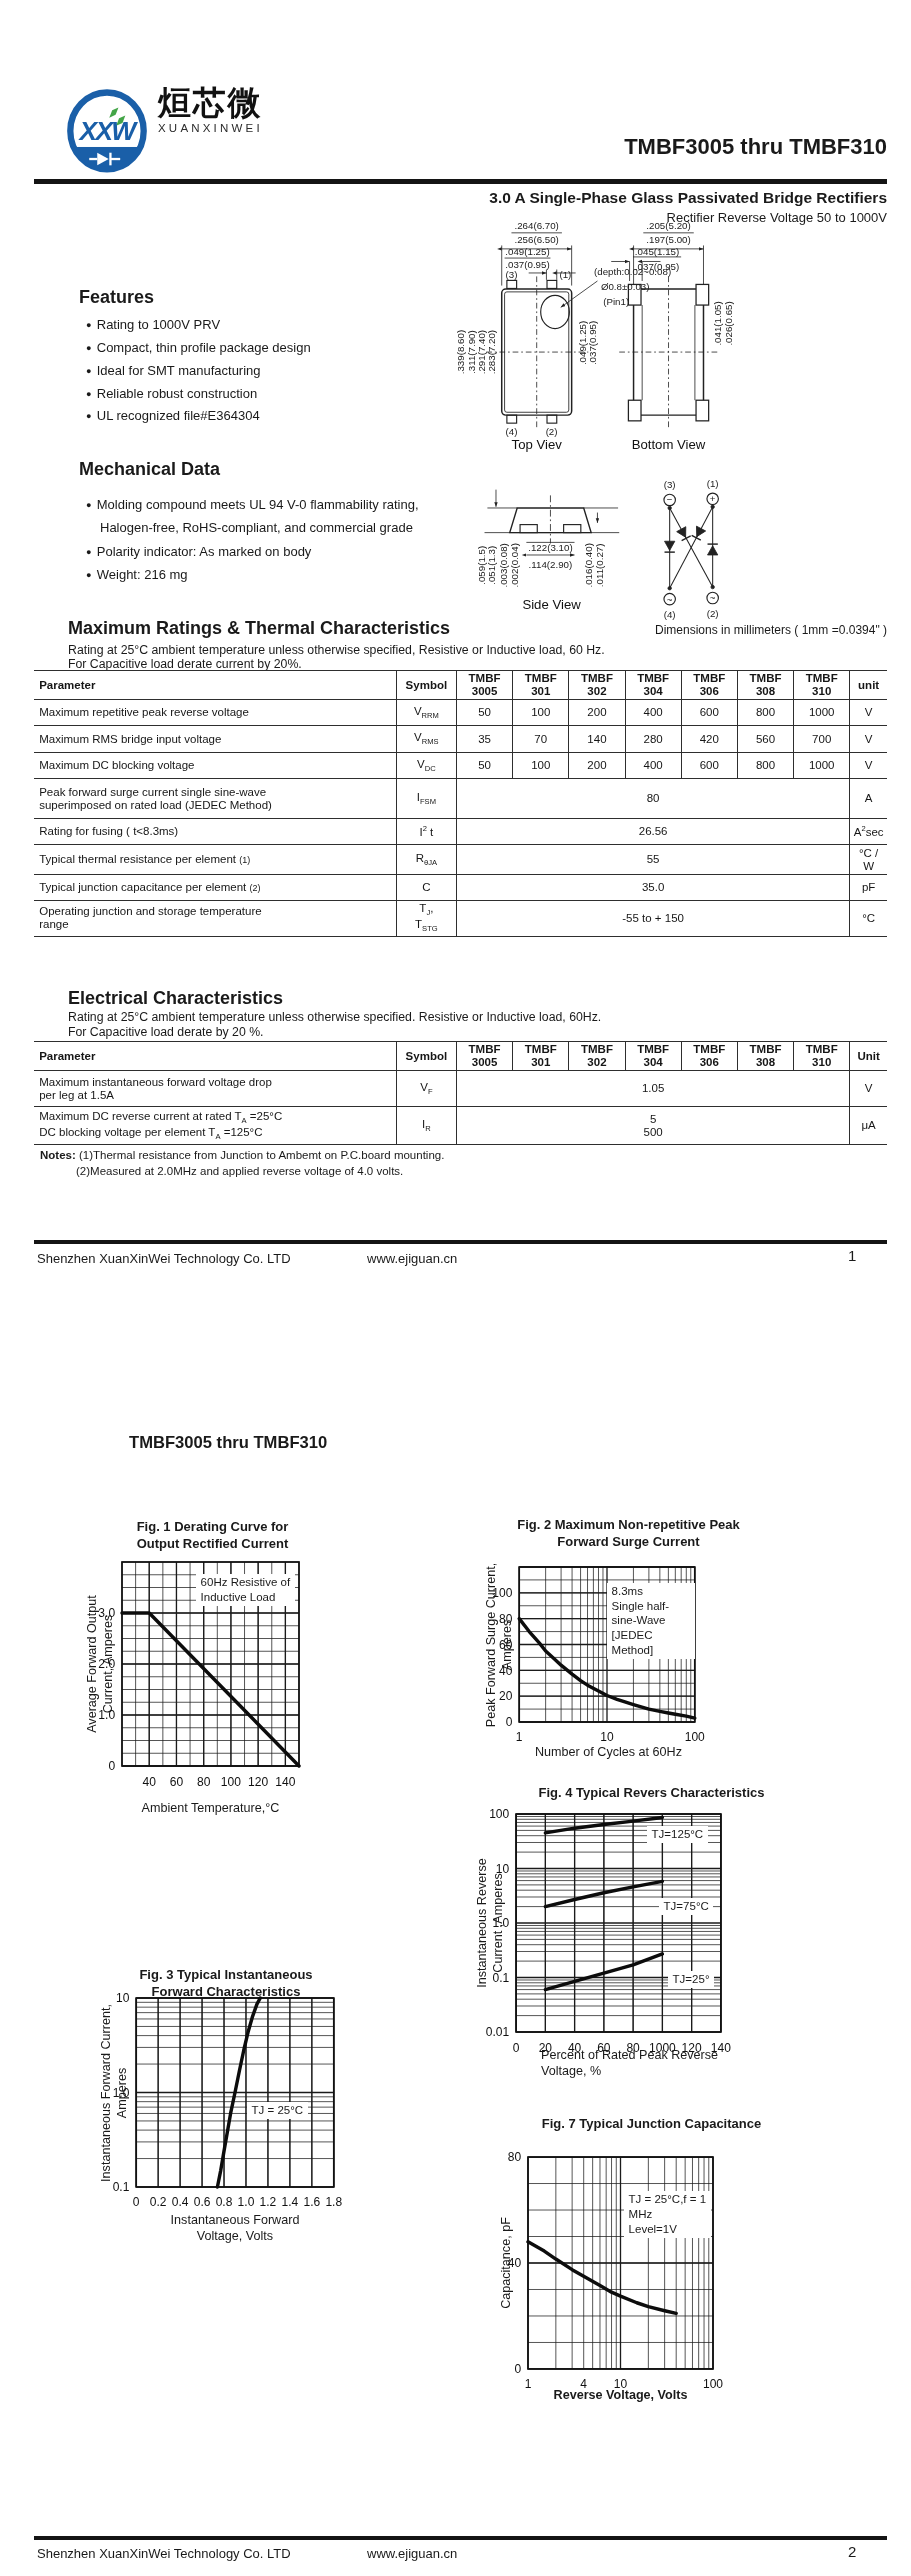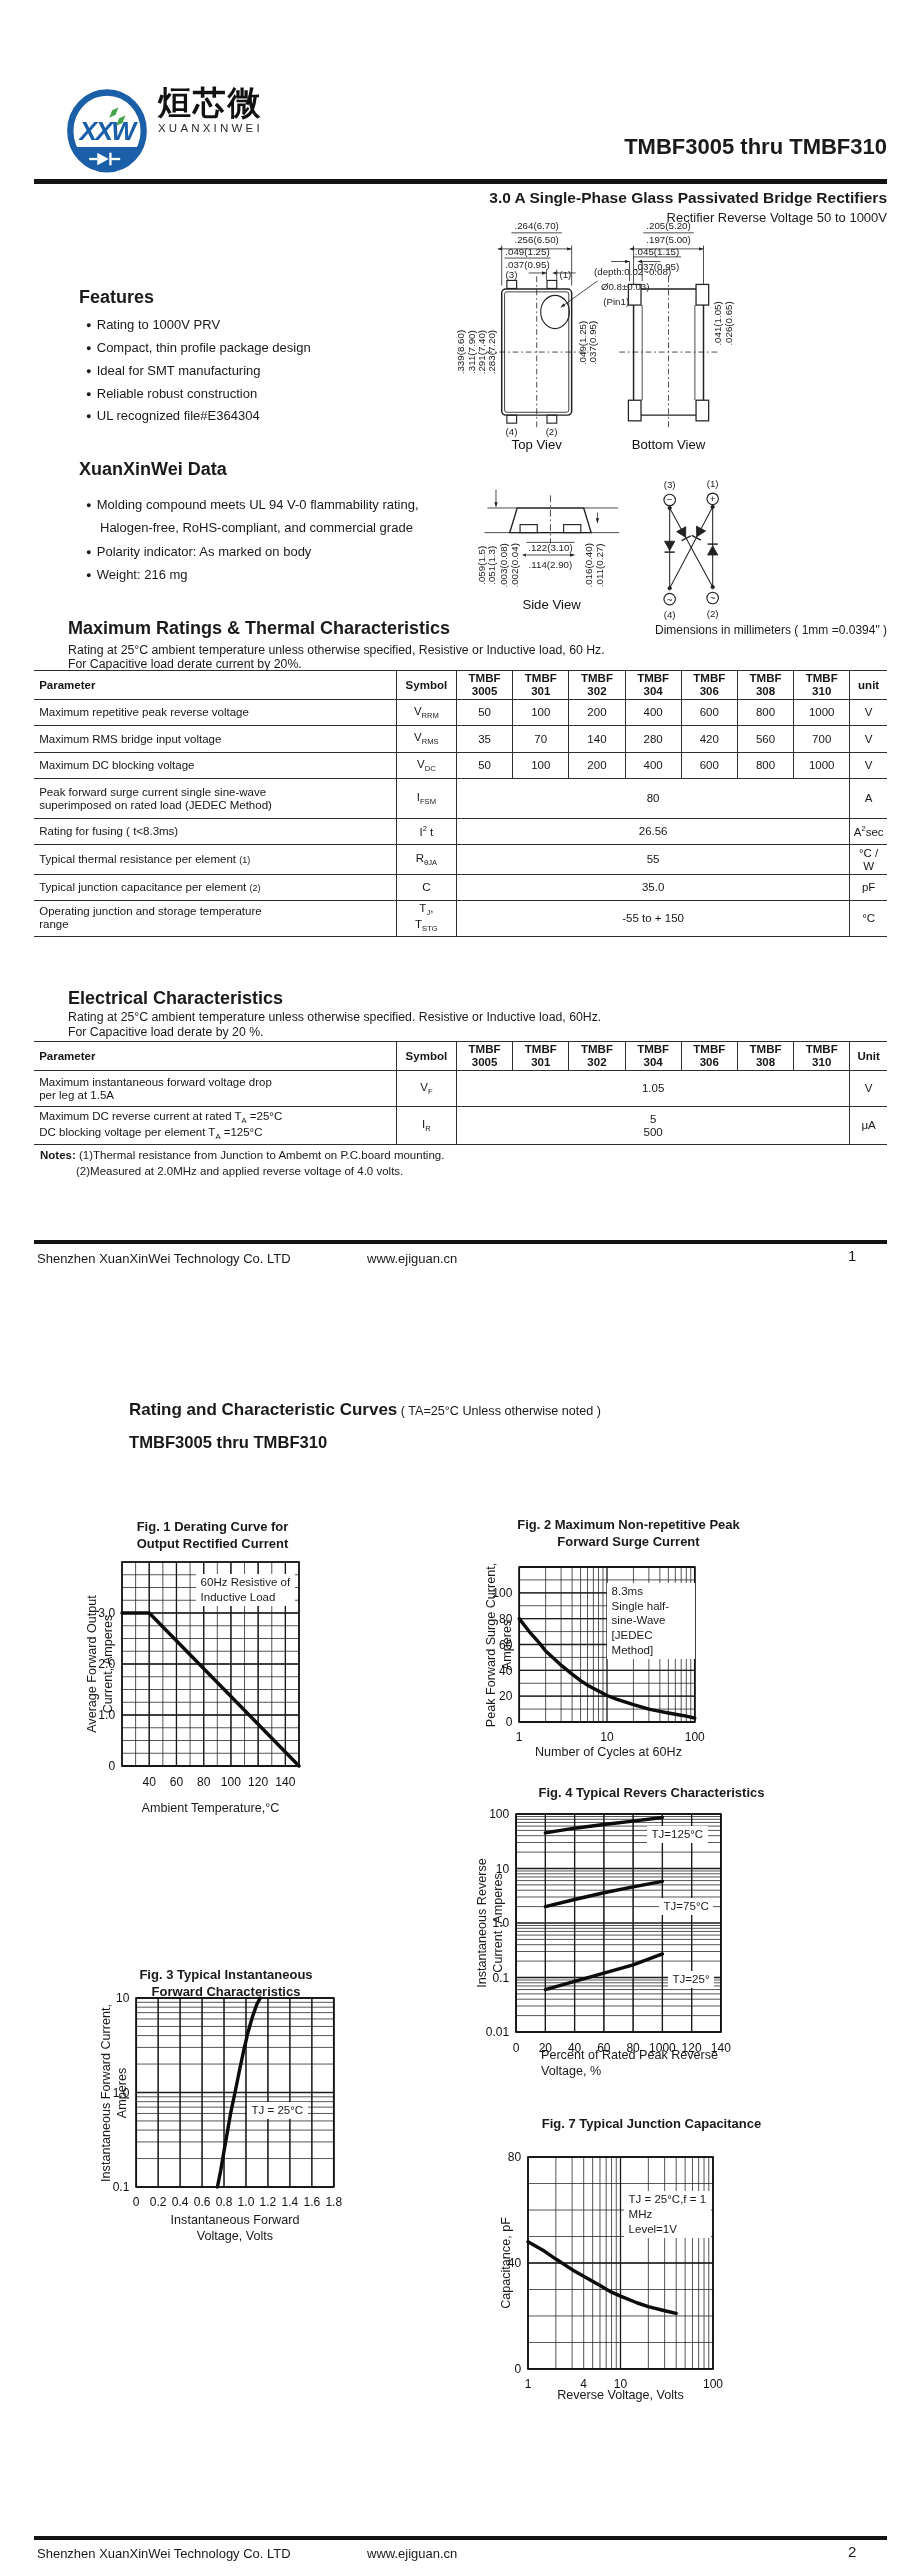--- a/index.html
+++ b/index.html
@@ -86,21 +86,21 @@
   <div class="subtitle">3.0  A Single-Phase Glass Passivated Bridge Rectifiers</div>
   <div class="subtitle2">Rectifier Reverse Voltage 50 to 1000V</div>
 
   <div class="sec-h" style="left:79px;top:287px;">Features</div>
   <div class="feat-row" style="left:86px;top:317px;"><span class="bullet">●</span><span>Rating to 1000V PRV</span></div>
   <div class="feat-row" style="left:86px;top:340px;"><span class="bullet">●</span><span>Compact, thin profile package design</span></div>
   <div class="feat-row" style="left:86px;top:363px;"><span class="bullet">●</span><span>Ideal for SMT manufacturing</span></div>
   <div class="feat-row" style="left:86px;top:386px;"><span class="bullet">●</span><span>Reliable robust construction</span></div>
   <div class="feat-row" style="left:86px;top:408px;"><span class="bullet">●</span><span>UL recognized file#E364304</span></div>
 
-  <div class="sec-h" style="left:79px;top:459px;">XuanXinWei Data</div>
+  <div class="sec-h" style="left:79px;top:459px;">Mechanical Data</div>
   <div class="mech-row" style="left:86px;top:489px;"><span class="bullet">●</span><span>Molding compound meets UL 94 V-0 flammability rating,</span></div>
   <div class="mech-row" style="left:100px;top:512px;"><span>Halogen-free, RoHS-compliant, and commercial grade</span></div>
   <div class="mech-row" style="left:86px;top:536px;"><span class="bullet">●</span><span>Polarity indicator: As marked on body</span></div>
   <div class="mech-row" style="left:86px;top:559px;"><span class="bullet">●</span><span>Weight: 216 mg</span></div>
 
   <svg id="drawings" style="position:absolute;left:453px;top:221px;overflow:visible;" width="458" height="402" viewBox="0 0 799 700">
     <defs>
       <marker id="arr" markerWidth="10" markerHeight="8" refX="8" refY="3" orient="auto" markerUnits="userSpaceOnUse">
         <path d="M0,0 L8,3 L0,6 Z" fill="#222"></path>
       </marker>
@@ -388,21 +388,20 @@
       </table>
     </div>
   <div class="notes-line" style="left:40px;top:1149px;"><span class="b">Notes:</span> <span>(1)Thermal resistance from Junction to Ambemt on P.C.board mounting.</span></div>
   <div class="notes-line" style="left:76px;top:1165px;"><span>(2)Measured at 2.0MHz and applied reverse voltage of 4.0 volts.</span></div>
 
   <div class="hrule" style="left:34px;top:1240px;width:853px;height:4px;"></div>
   <div class="footer-text" style="left:37px;top:1251px;">Shenzhen XuanXinWei Technology Co. LTD</div>
   <div class="footer-text" style="left:367px;top:1251px;font-size:13px;">www.ejiguan.cn</div>
   <div class="pageno" style="left:848px;top:1247px;">1</div>
 
-  <div class="abs" style="left:129px;top:1400px;font-size:17px;font-weight:bold;"><span>Rating and Characteristic Curves</span><span style="font-size:12.6px;font-weight:normal;"> </span><span style="font-size:12.6px;font-weight:normal;">( TA=25°C Unless otherwise noted )</span></div>
   <div class="abs" style="left:129px;top:1433px;font-size:16.6px;font-weight:bold;">TMBF3005 thru TMBF310</div>
 
   <div class="fig-title" style="left:98px;top:1519px;width:229px;">Fig. 1 Derating Curve for
 Output Rectified Current</div>
   <div class="axis-ylabel" style="left:101px;top:1664px;">Average Forward Output
 Current, Amperes</div>
   <div class="chart-host" id="chart0" style="left:122px;top:1562px;width:177px;height:204px;"><svg width="177" height="204" style="overflow: visible;" viewBox="0 0 308 355">
         <line x1="0" y1="0" x2="0" y2="355" stroke="#1b1b1b" stroke-width="1.3"></line>
         <line x1="23.692307692307693" y1="0" x2="23.692307692307693" y2="355" stroke="#1b1b1b" stroke-width="1.3"></line>
         <line x1="47.38461538461539" y1="0" x2="47.38461538461539" y2="355" stroke="#1b1b1b" stroke-width="1.3"></line>
@@ -700,21 +699,21 @@
         <text x="0" y="404" text-anchor="middle" font-size="21" fill="#111">1</text>
         <text x="97.23268859946593" y="404" text-anchor="middle" font-size="21" fill="#111">4</text>
         <text x="161.5" y="404" text-anchor="middle" font-size="21" fill="#111">10</text>
         <text x="323" y="404" text-anchor="middle" font-size="21" fill="#111">100</text>
         <text x="-12" y="377.5" text-anchor="end" font-size="21" fill="#111">0</text>
         <text x="-12" y="192.5" text-anchor="end" font-size="21" fill="#111">40</text>
         <text x="-12" y="7.5" text-anchor="end" font-size="21" fill="#111">80</text>
       </svg><div class="anno" style="left: 96px; top: 34px; text-align: left;">TJ = 25°C,f = 1
 MHz
 Level=1V</div></div>
-  <div class="axis-xlabel" style="left:528px;top:2387px;width:185px;">Reverse Voltage, Volts</div>
+  <div class="axis-xlabel" style="left:528px;top:2387px;width:185px;font-weight:bold;">Reverse Voltage, Volts</div>
 
   <div class="hrule" style="left:34px;top:2536px;width:853px;height:4px;"></div>
   <div class="footer-text" style="left:37px;top:2546px;">Shenzhen XuanXinWei Technology Co. LTD</div>
   <div class="footer-text" style="left:367px;top:2546px;font-size:13px;">www.ejiguan.cn</div>
   <div class="pageno" style="left:848px;top:2543px;">2</div>
 
 </div>
 
 
 </body></html>

